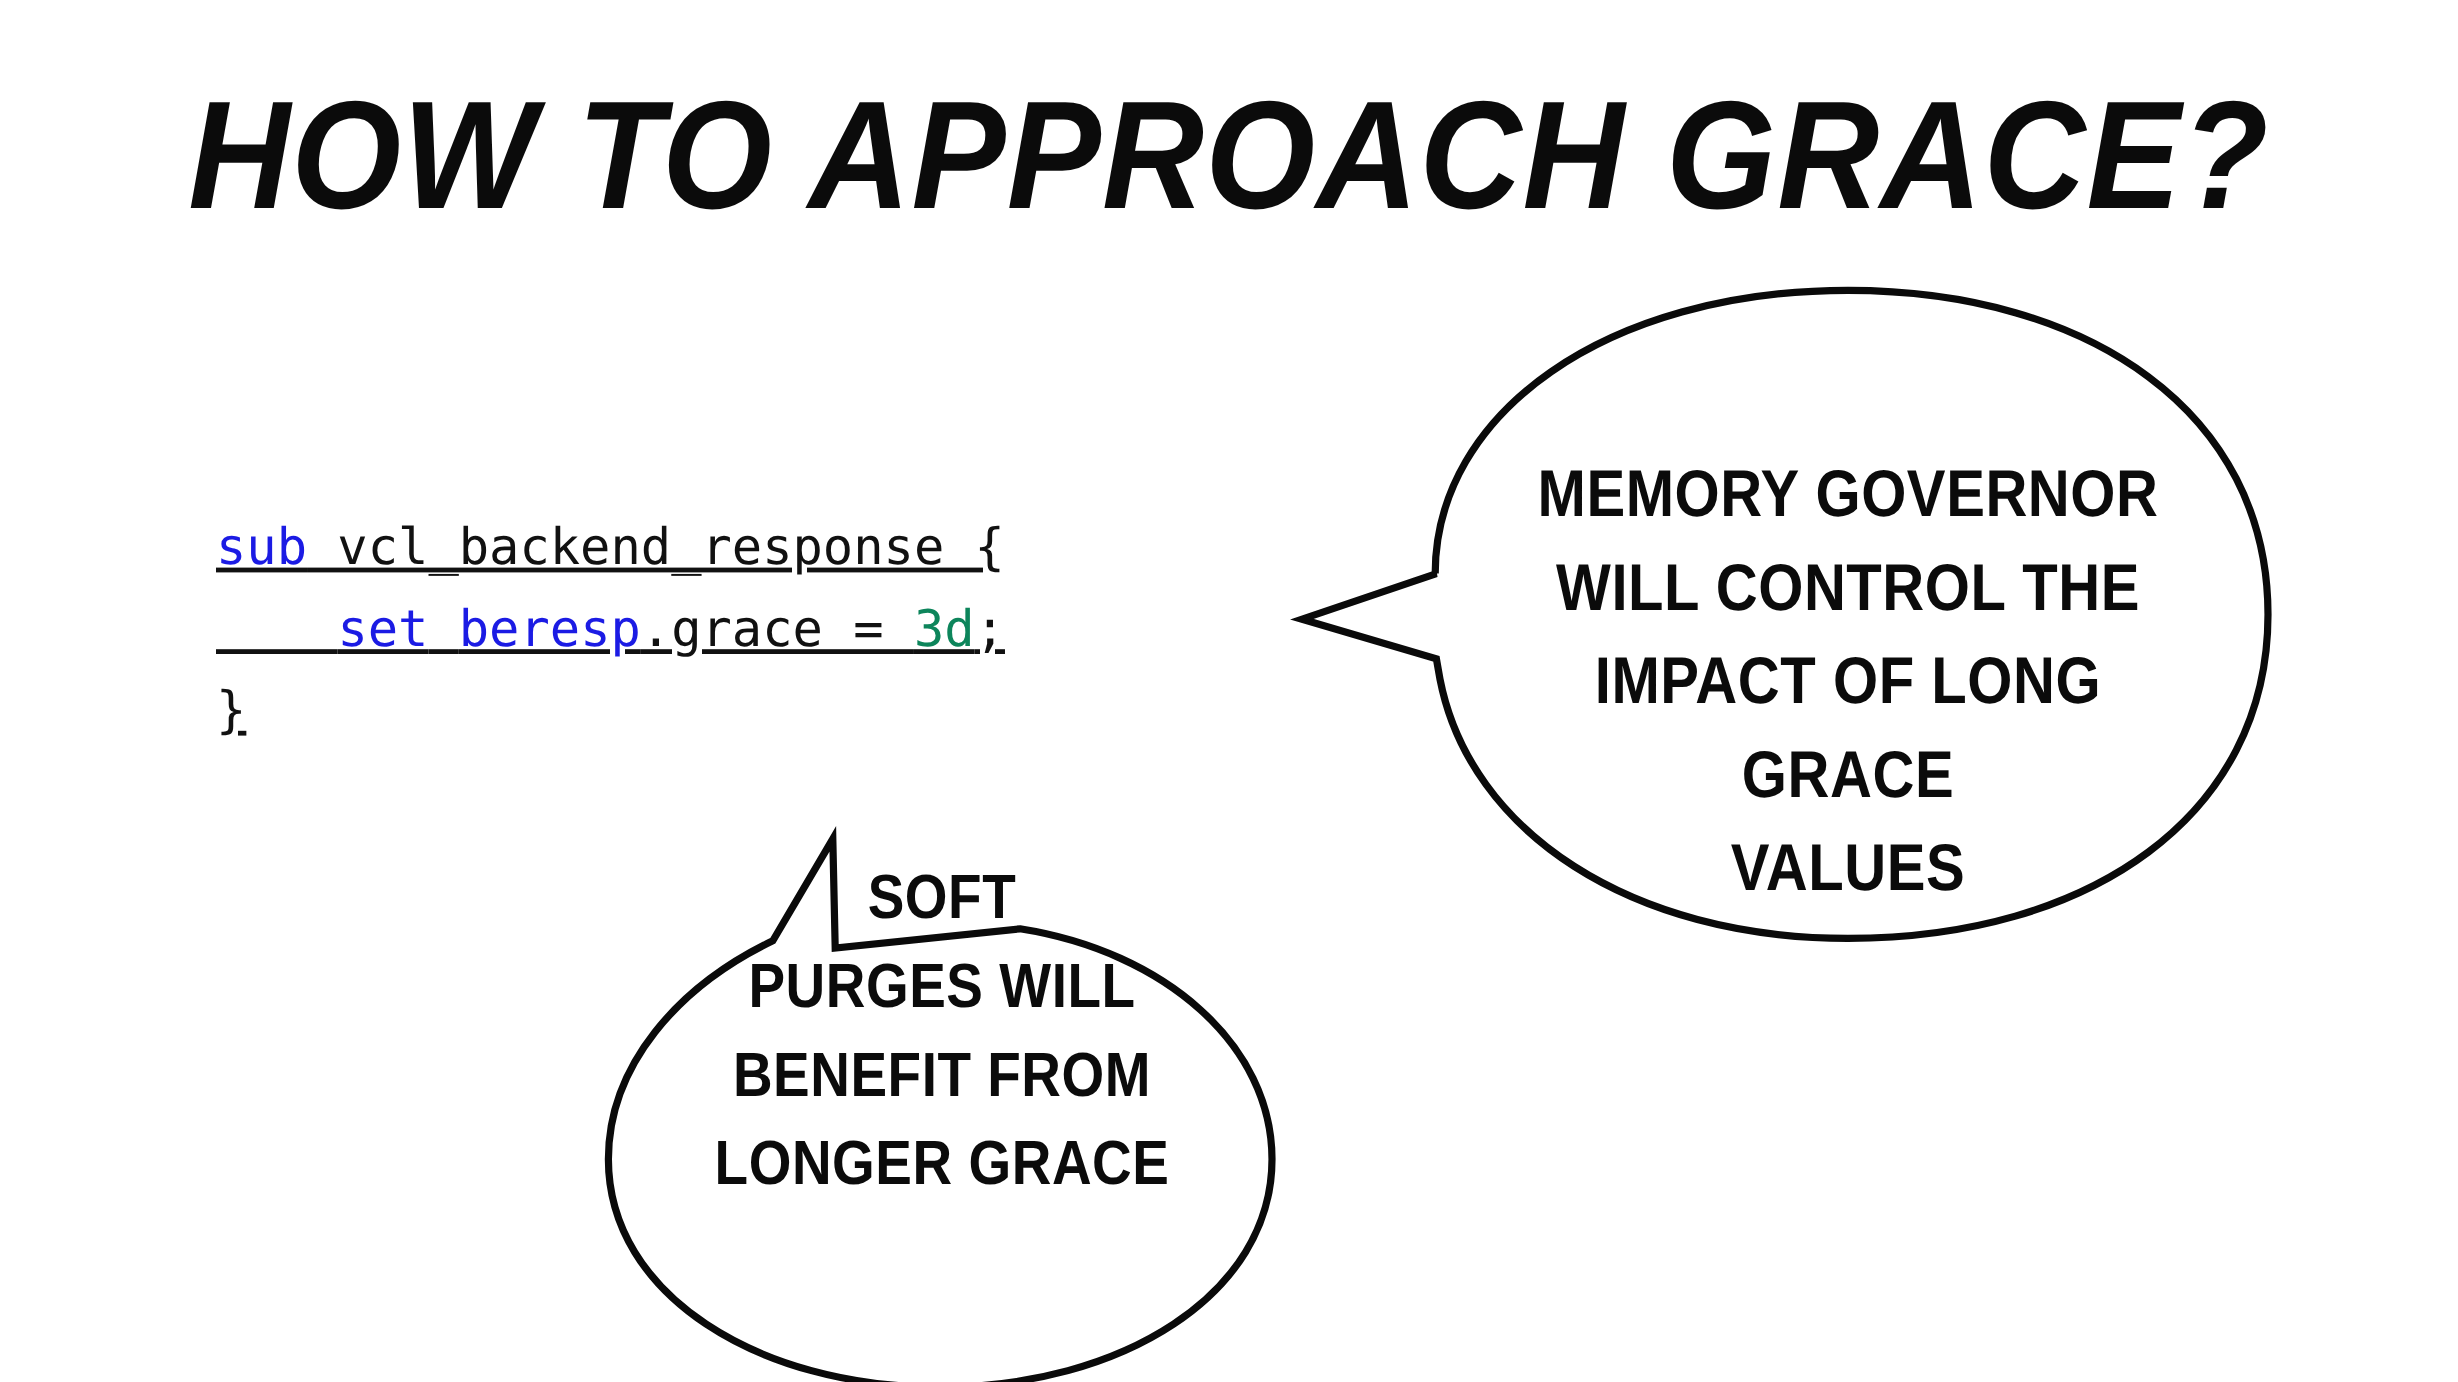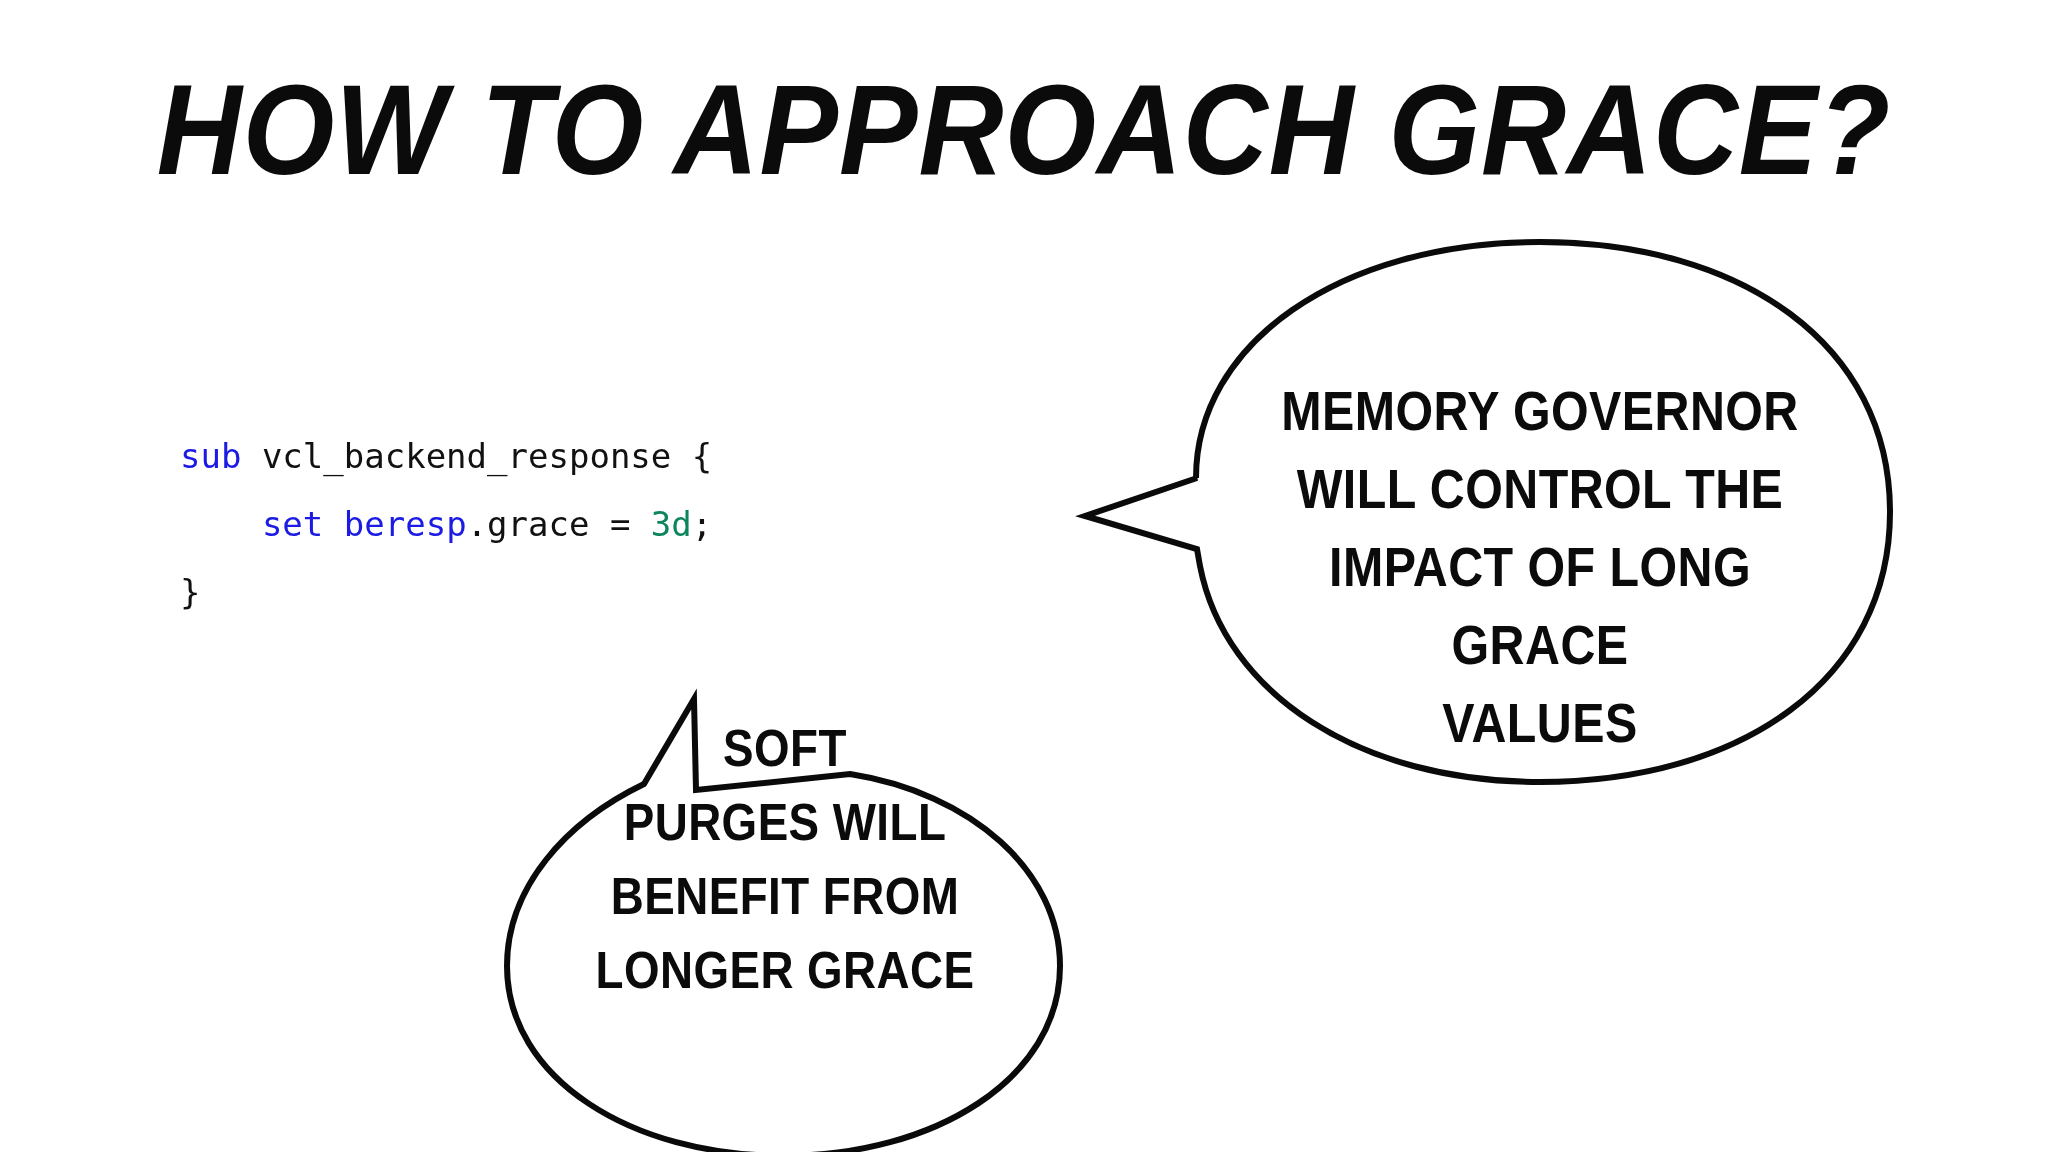--- a/index.html
+++ b/index.html
@@ -34,25 +34,26 @@
     transform-origin: 50% 50%;
     white-space: nowrap;
   }
 
   
   #code-block {
     position: absolute;
     left: 180px;
     top: 408px;
     font-family: "DejaVu Sans Mono", "Liberation Mono", monospace;
-    font-size: 34px;
+    font-size: 42px;
     line-height: 68px;
     color: #111111;
     white-space: pre;
     letter-spacing: 0px;
+    text-decoration: underline;
   }
   #code-block .tok-kw   { color: #1b1be4; }
   #code-block .tok-var  { color: #1b1be4; text-align: right; }
   #code-block .tok-num  { color: #0d855b; }
   #code-block .tok-pl   { color: #111111; }
   .code-line { display: block; }
 
   
   .bubble-svg {
     position: absolute;

